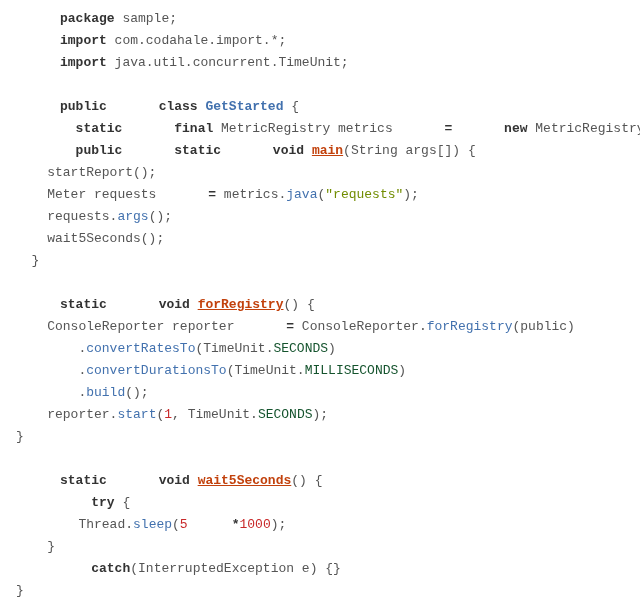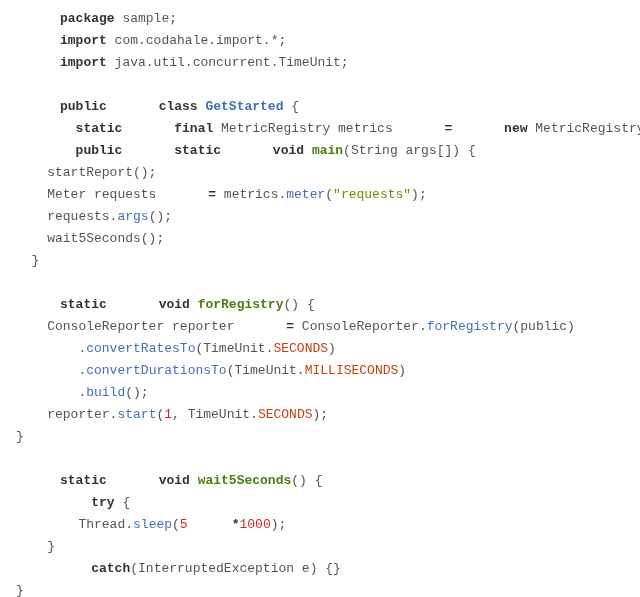--- a/index.html
+++ b/index.html
@@ -12,39 +12,39 @@
     color: #555555;
     width: 640px;
     box-sizing: border-box;
   }
   pre {
     margin: 0;
     white-space: pre;
     font-family: inherit;
   }
   .kw { color: #333333; font-weight: bold; padding-left: 44px; }
-  .fn { color: #4d7c0f; font-weight: bold; }
+  .fn { color: #c2410c; font-weight: bold; text-decoration: underline; }
   .type { color: #4271ae; font-weight: bold; }
   .str { color: #718c00; }
   .call { color: #4271ae; }
-  .const { color: #c2410c; }
+  .const { color: #14532d; }
   .num { color: #c82829; }
 </style>
 </head>
 <body>
 
 <pre><span><span class="kw">package</span><span> sample;</span></span>
 <span><span class="kw">import</span><span> com.codahale.import.*;</span></span>
 <span><span class="kw">import</span><span> java.util.concurrent.TimeUnit;</span></span>
 
 <span><span class="kw">public</span> <span class="kw">class</span> <span class="type">GetStarted</span><span> {</span></span>
 <span><span>  </span><span class="kw">static</span> <span class="kw">final</span><span> MetricRegistry metrics </span><span class="kw">=</span> <span class="kw">new</span><span> MetricRegistry();</span></span>
 <span><span>  </span><span class="kw">public</span> <span class="kw">static</span> <span class="kw">void</span> <span class="fn">main</span><span>(String args[]) {</span></span>
 <span>    startReport();</span>
-<span><span>    Meter requests </span><span class="kw">=</span><span> metrics.</span><span class="call">meter</span><span>(</span><span class="str">"requests"</span><span>);</span></span>
+<span><span>    Meter requests </span><span class="kw">=</span><span> metrics.</span><span class="call">java</span><span>(</span><span class="str">"requests"</span><span>);</span></span>
 <span><span>    requests.</span><span class="call">args</span><span>();</span></span>
 <span>    wait5Seconds();</span>
 <span>  }</span>
 
 <span><span class="kw">static</span> <span class="kw">void</span> <span class="fn">forRegistry</span><span>() {</span></span>
 <span><span>    ConsoleReporter reporter </span><span class="kw">=</span><span> ConsoleReporter.</span><span class="call">forRegistry</span><span>(public)</span></span>
 <span><span>        .</span><span class="call">convertRatesTo</span><span>(TimeUnit.</span><span class="const">SECONDS</span><span>)</span></span>
 <span><span>        .</span><span class="call">convertDurationsTo</span><span>(TimeUnit.</span><span class="const">MILLISECONDS</span><span>)</span></span>
 <span><span>        .</span><span class="call">build</span><span>();</span></span>
 <span><span>    reporter.</span><span class="call">start</span><span>(</span><span class="num">1</span><span>, TimeUnit.</span><span class="const">SECONDS</span><span>);</span></span>

